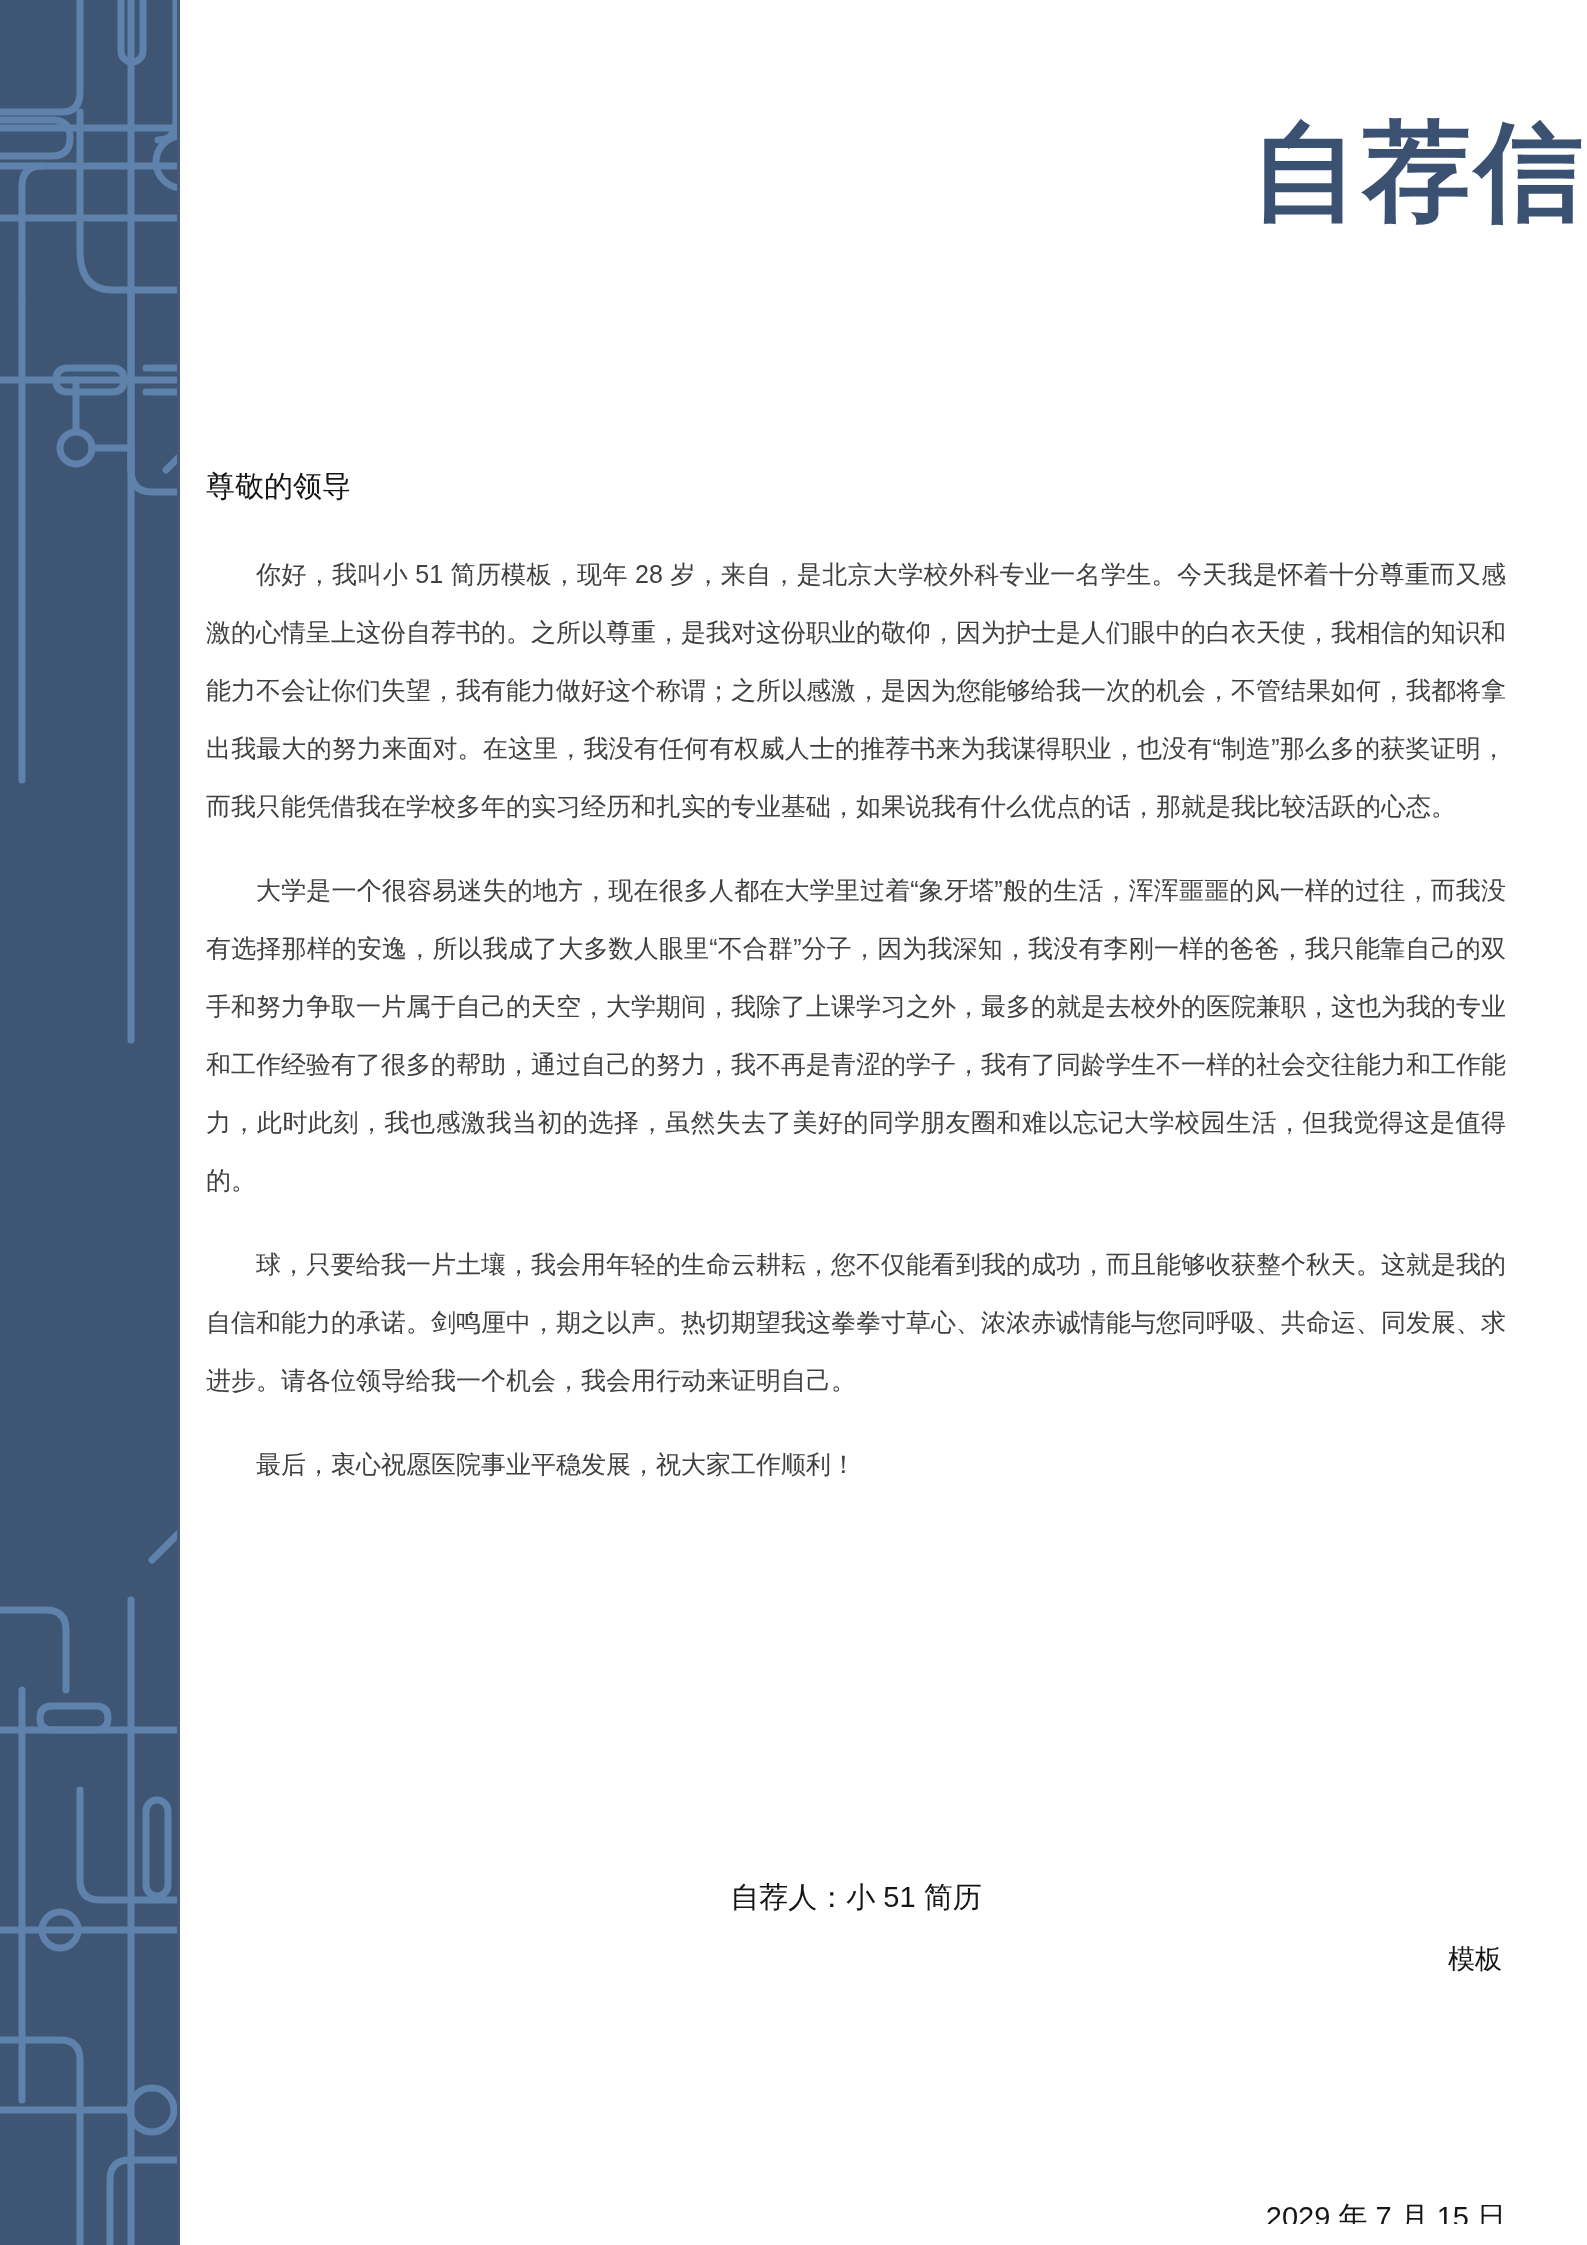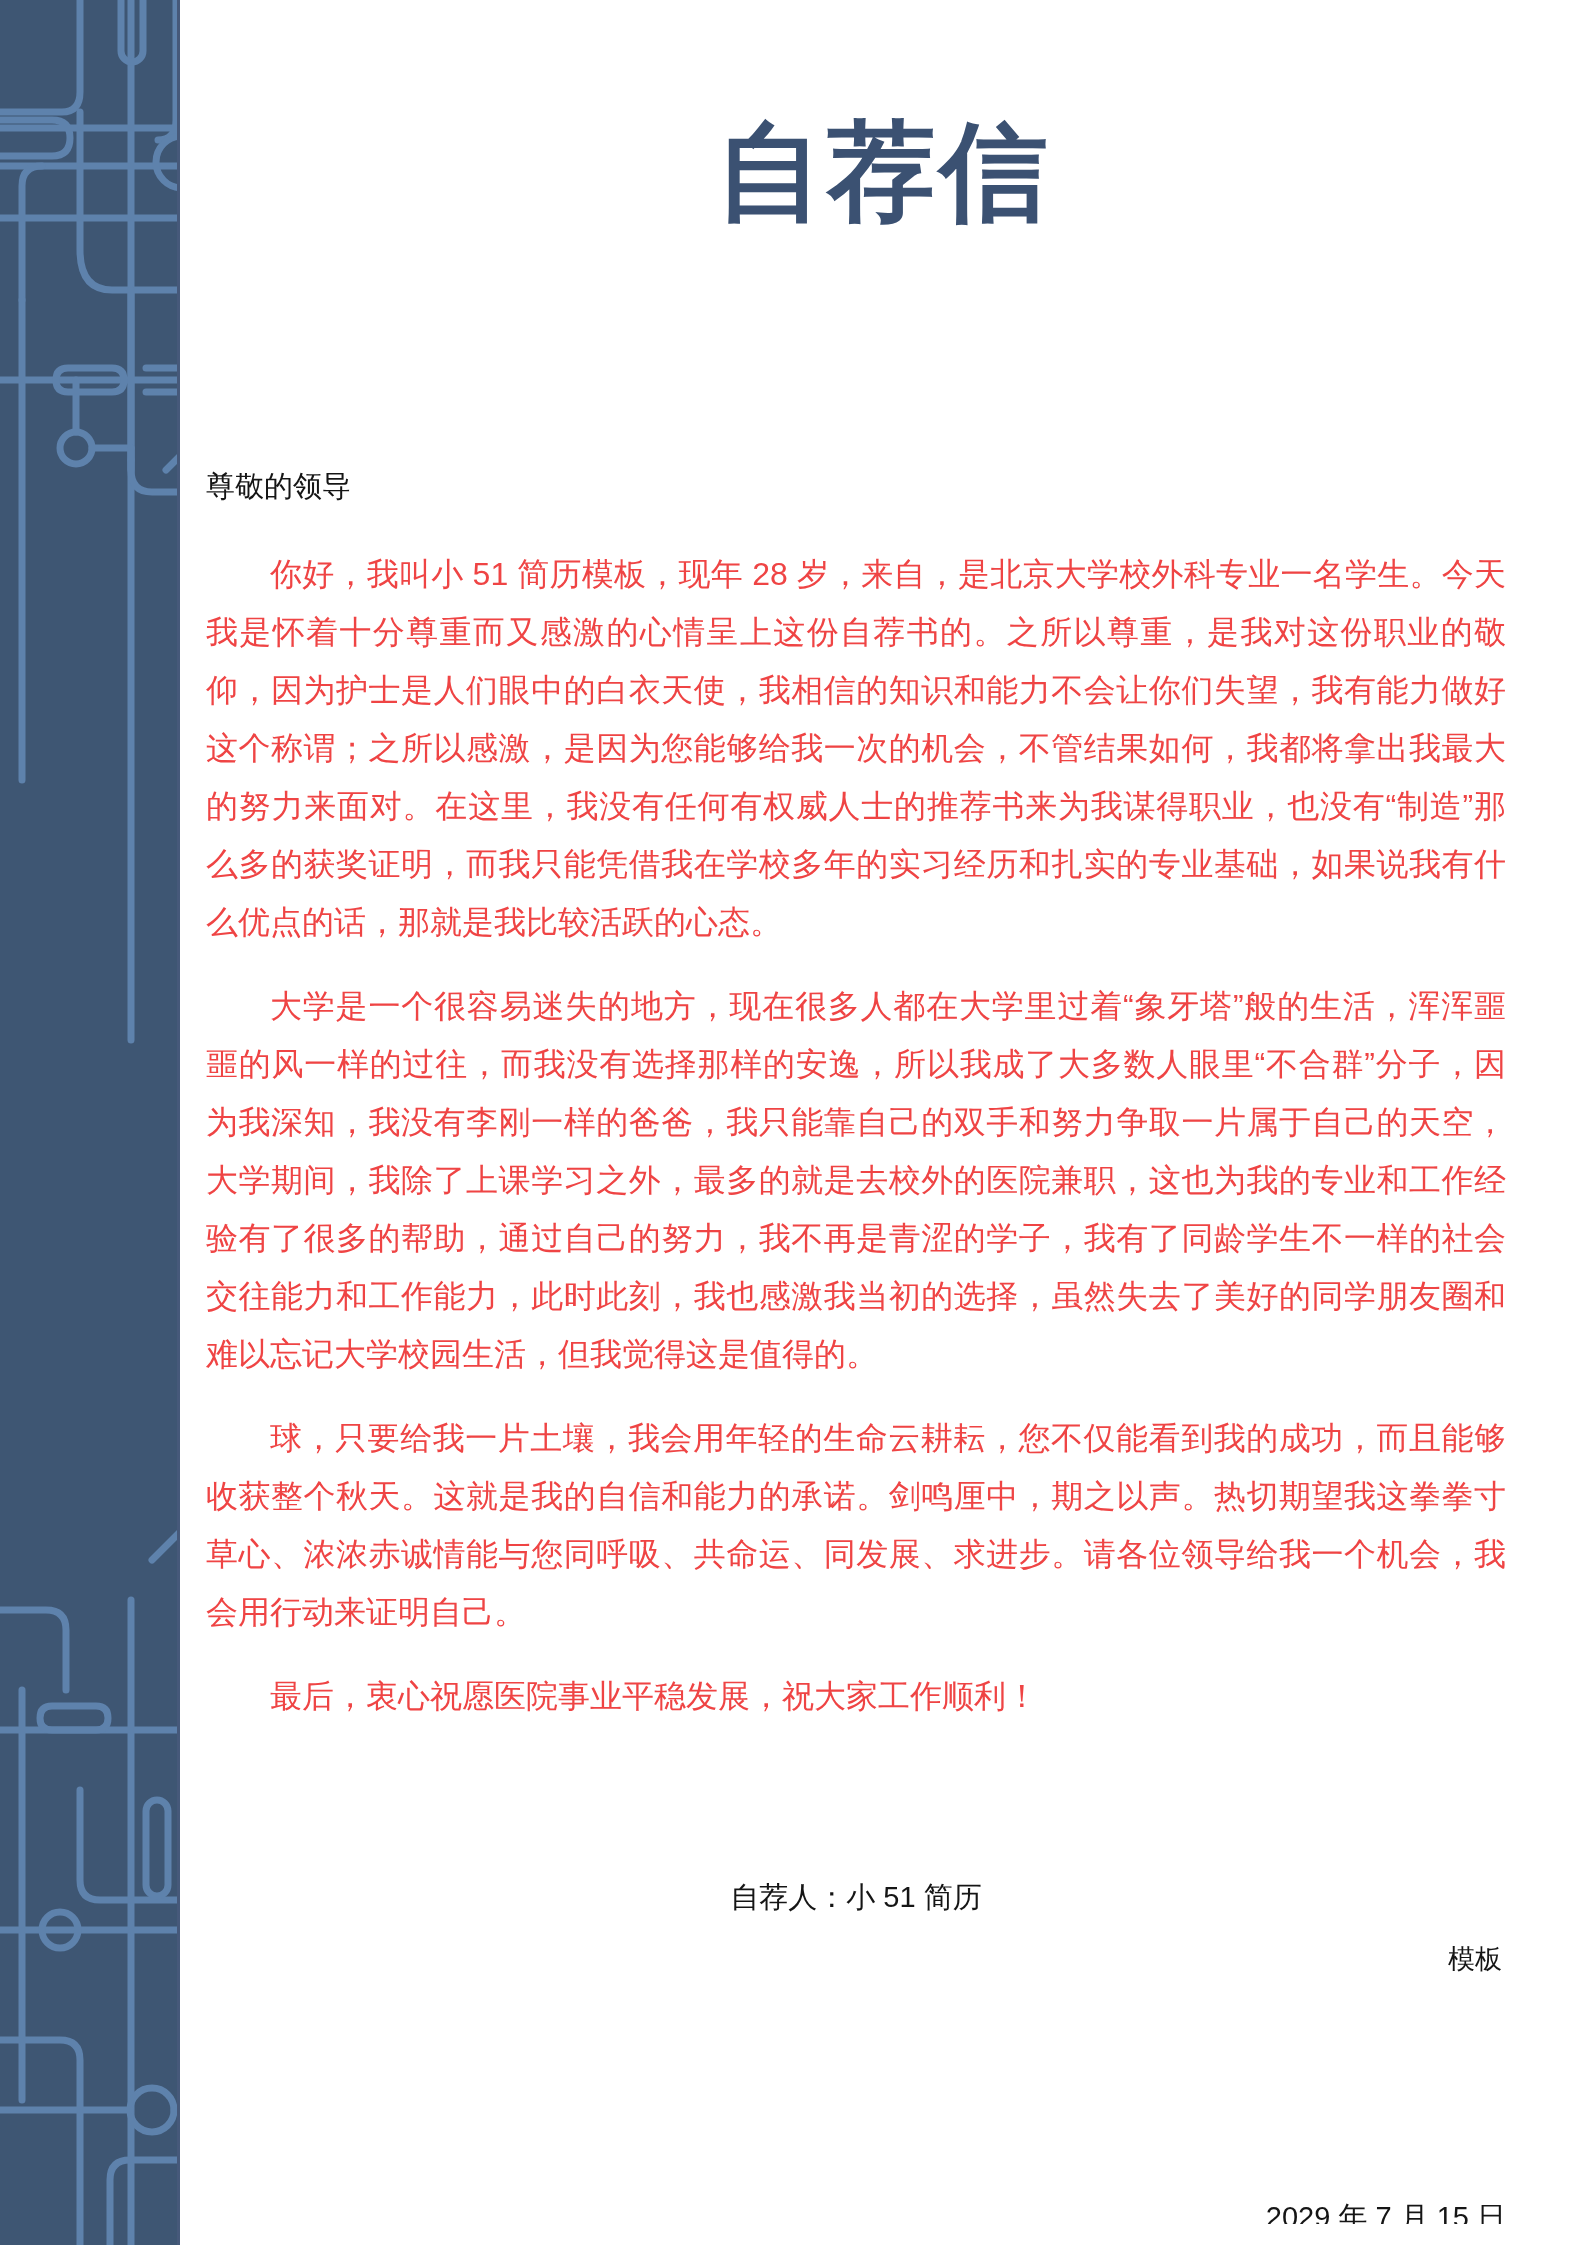--- a/index.html
+++ b/index.html
@@ -51,21 +51,21 @@
     top: 0;
     width: 1407px;
     height: 2245px;
   }
 
   .doc-title {
     position: absolute;
     left: 0;
     top: 110px;
     width: 1407px;
-    text-align: center;
+    text-align: right;
     color: #3B5172;
     font-size: 108px;
     font-weight: bold;
     letter-spacing: 4px;
     line-height: 1.15;
     font-family: "Liberation Sans", "DejaVu Sans", sans-serif;
   }
 
   .body-area {
     position: absolute;
@@ -76,22 +76,22 @@
 
   .salutation {
     font-size: 29px;
     color: #151515;
     line-height: 1.0;
     margin: 0 0 44px 0;
     padding: 0;
   }
 
   p.para {
-    font-size: 32px;
-    color: #ef4444;
+    font-size: 25px;
+    color: #404040;
     line-height: 58px;
     margin: 0 0 26px 0;
     padding: 0;
     text-align: justify;
     text-justify: inter-ideograph;
     text-indent: 2em;
   }
 
   .signature-block {
     position: absolute;

